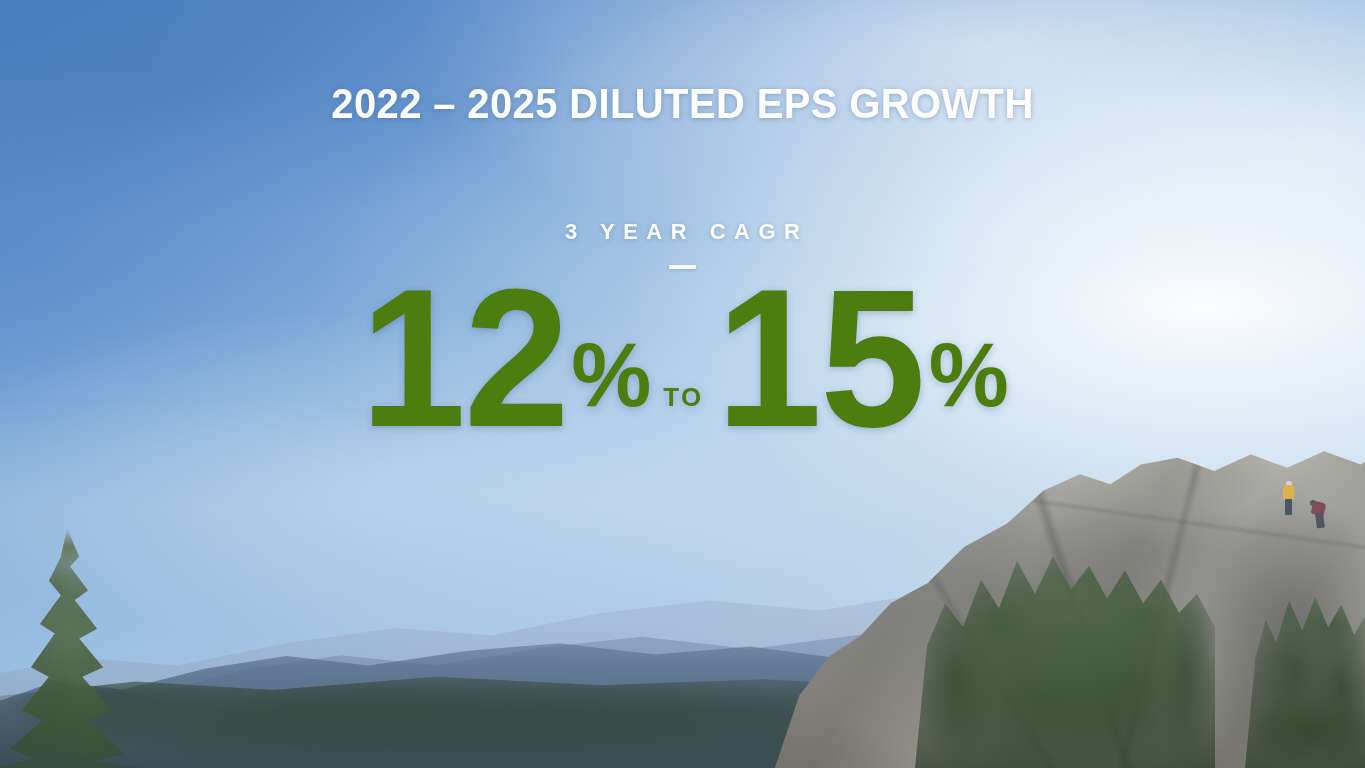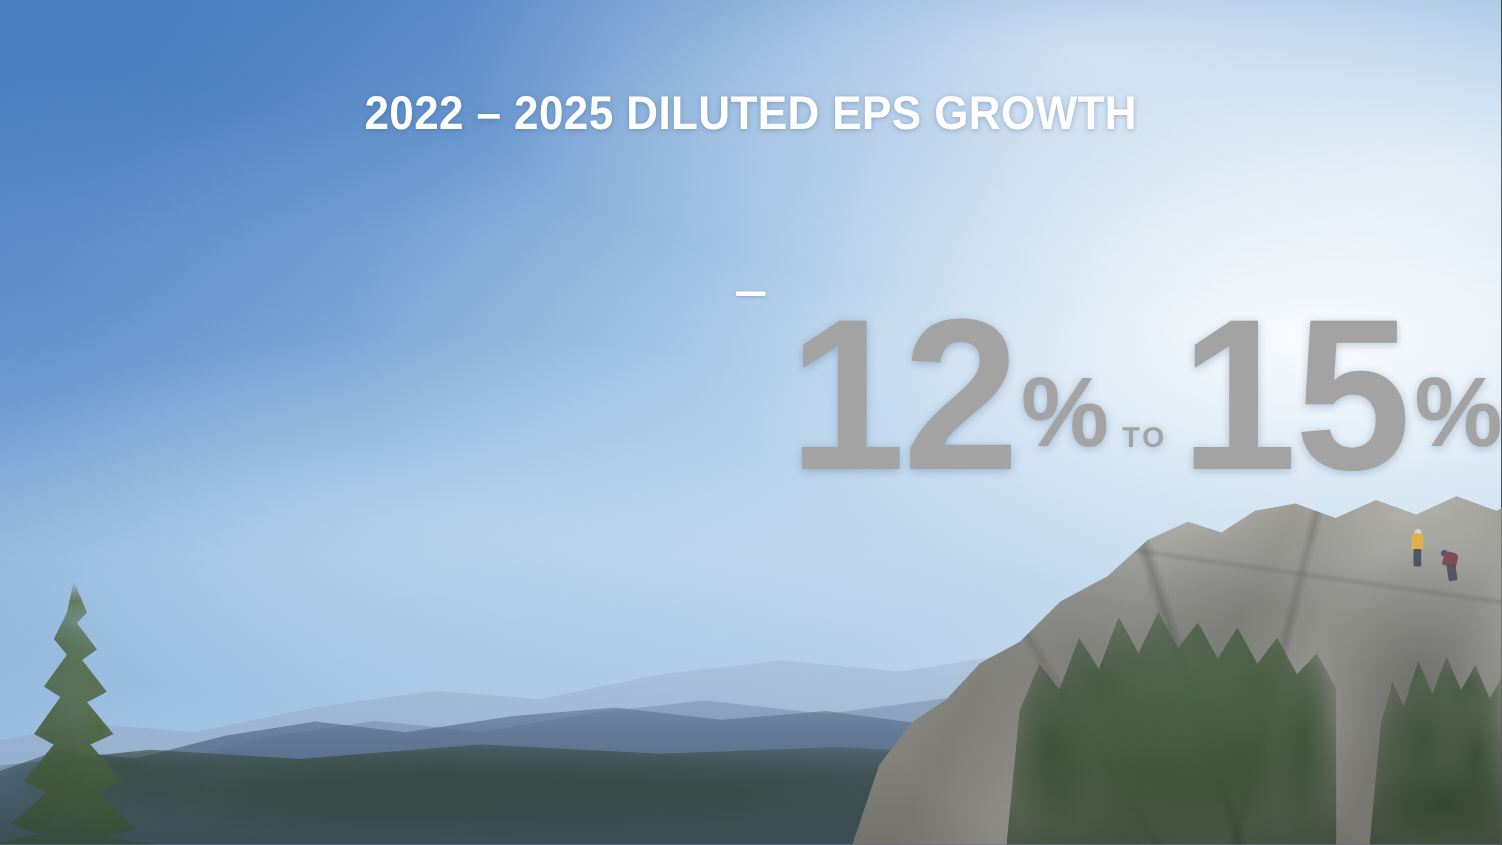--- a/index.html
+++ b/index.html
@@ -307,24 +307,24 @@
     width:27px; height:4px;
     background:#ffffff;
     border-radius:1px;
     box-shadow:0 1px 3px rgba(40,80,130,0.25);
   }
 
   .figure-row {
     position:absolute;
     top:286px; left:0; width:100%;
     display:flex;
-    justify-content:flex-end;
+    justify-content:center;
     align-items:flex-end;
     white-space:nowrap;
-    color:#a3a3a3;
+    color:#4d7c0f;
     text-shadow:0 2px 8px rgba(40,80,130,0.30);
   }
 
   .big-num {
     font-size:196px;
     font-weight:700;
     line-height:0.74;
     letter-spacing:-2px;
     transform:scaleX(0.97);
   }
@@ -381,20 +381,21 @@
   <div class="tree pine-cluster"></div>
   <div class="tree pine-edge"></div>
   <div class="tree pine-left"></div>
 
   <div class="atmo"></div>
 
   <div class="content">
 
     <div class="headline">2022 – 2025 DILUTED EPS GROWTH</div>
 
+    <div class="eyebrow">3 YEAR CAGR</div>
 
     <div class="divider-wrap">
       <div class="divider"></div>
     </div>
 
     <div class="figure-row">
       <span class="big-num">12</span>
       <span class="pct">%</span>
       <span class="to-word">TO</span>
       <span class="big-num">15</span>

